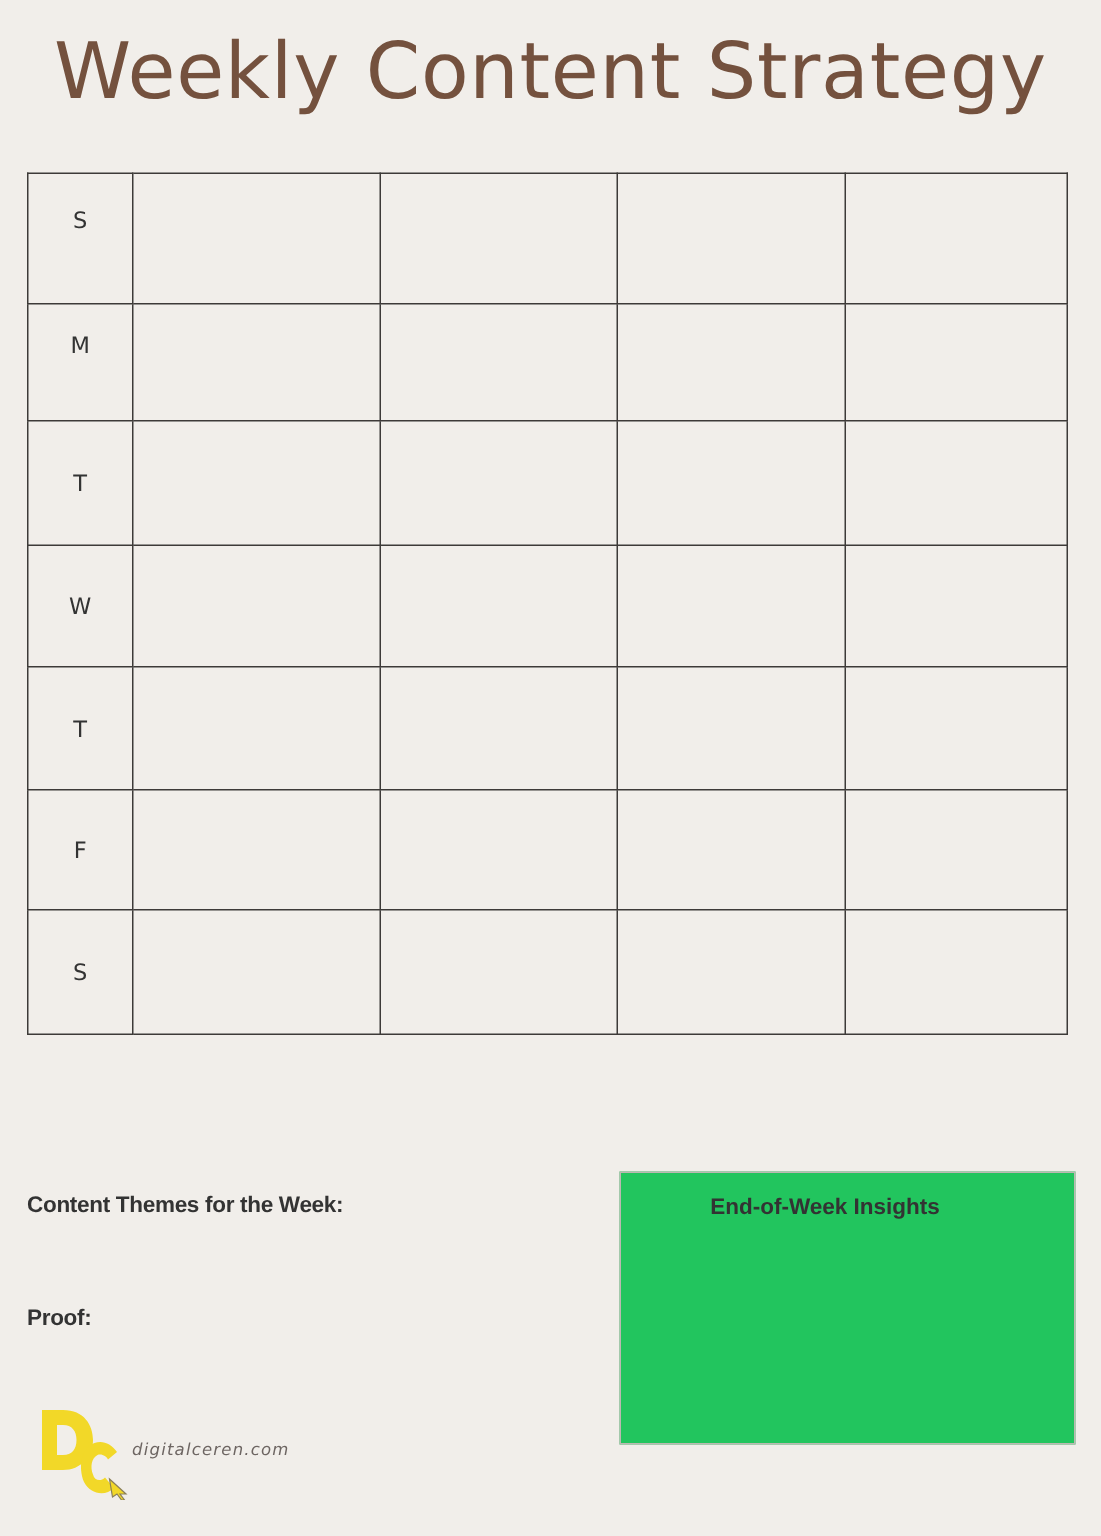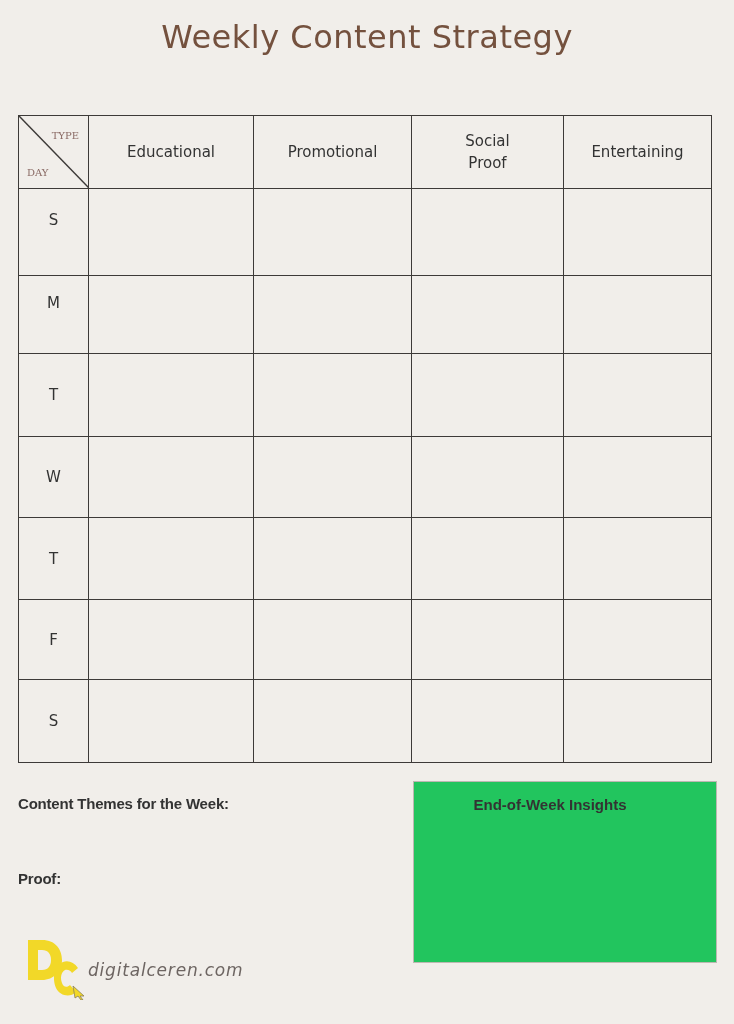--- a/index.html
+++ b/index.html
@@ -8,21 +8,21 @@
       background: #f1eeea;
       position: relative;
       overflow: hidden;
       font-family: "DejaVu Sans", sans-serif;
       color: #333;
     }
     .title {
       position: absolute; left: 0; top: 18px; width: 734px;
       text-align: center;
       font-family: "DejaVu Sans", sans-serif;
-      font-size: 32px; font-weight: 400;
+      font-size: 52px; font-weight: 400;
       color: #74513e;
       letter-spacing: 0.5px;
     }
     table.grid {
       position: absolute; left: 18px; top: 115px;
       width: 693px;
       border-collapse: collapse;
       table-layout: fixed;
     }
     table.grid td, table.grid th {
@@ -61,57 +61,39 @@
     .insights .ttl {
       position: absolute; left: 0; top: 14px; width: 272px;
       text-align: center;
       font-family: "Liberation Sans", sans-serif;
       font-weight: 700; font-size: 15px; color: #333;
     }
     .logo { position: absolute; left: 26px; top: 938px; width: 70px; height: 62px; }
     .site {
       position: absolute; left: 88px; top: 960px;
       font-family: "DejaVu Sans", sans-serif;
-      font-style: italic; font-size: 17px; color: #6d6562;
+      font-style: italic; font-size: 11px; color: #6d6562;
       letter-spacing: 0.8px;
       text-align: right;
     }
   </style>
 </head>
 <body>
 
 <div class="title">Weekly Content Strategy</div>
 
 <table class="grid">
   <colgroup>
     <col style="width:70px">
     <col style="width:165px">
     <col style="width:158px">
     <col style="width:152px">
     <col style="width:148px">
   </colgroup>
   <tbody>
-      <tr>
-    <th>
-      <div class="corner">
-        <svg width="70" height="72">
-          <line x1="0" y1="0" x2="70" y2="72" stroke="#3d3a38" stroke-width="1.5"></line>
-        </svg>
-        <span class="type">TYPE</span>
-        <span class="day">DAY</span>
-      </div>
-    </th>
-    <th class="hdr">Educational</th>
-    <th class="hdr">Promotional</th>
-    <th class="hdr">
-      <div>Social</div>
-      <div>Proof</div>
-    </th>
-    <th class="hdr">Entertaining</th>
-  </tr>
   <tr style="height:87px">
     <td class="daycell">S</td>
     <td></td>
         <td></td>
         <td></td>
         <td></td>
   </tr>
   <tr style="height:78px">
     <td class="daycell" style="padding-top:18px !important">M</td>
     <td></td>

